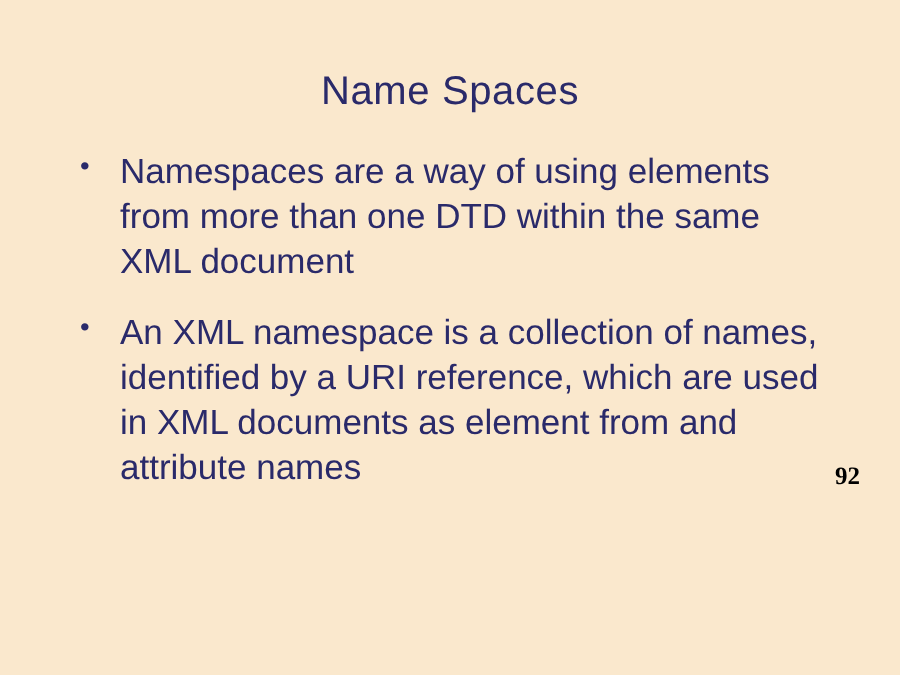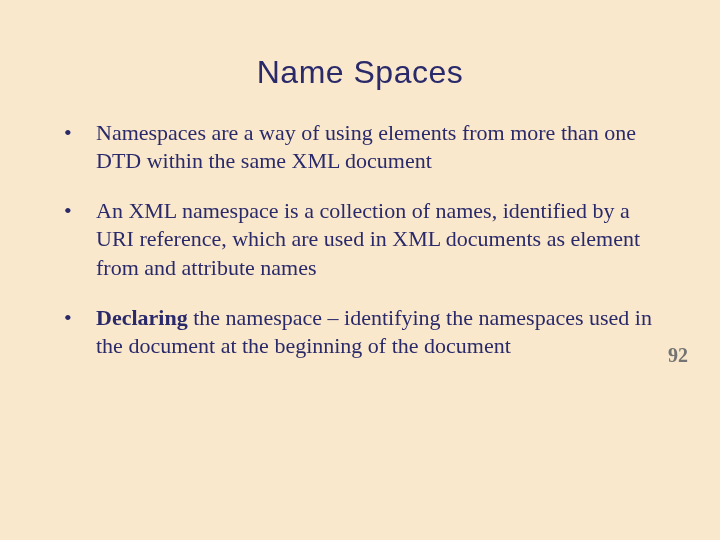--- a/index.html
+++ b/index.html
@@ -27,58 +27,54 @@
     letter-spacing: 0.5px;
   }
   ul.bullets {
     list-style: none;
     margin: 0;
     padding: 0;
   }
   ul.bullets > li {
     position: relative;
     padding-left: 46px;
-    font-size: 22px;
+    font-size: 28px;
     line-height: 1.28;
     margin-bottom: 22px;
-    font-family: Liberation Serif, serif;
   }
   ul.bullets > li::before {
     content: "•";
     position: absolute;
     left: 14px;
     top: 0;
     font-size: 22px;
     color: #2a2a6a;
   }
   .bold-lead {
     font-weight: bold;
   }
   .page-num {
     position: absolute;
     right: 32px;
-    bottom: 30px;
+    bottom: 4px;
     font-size: 20px;
     font-weight: bold;
-    color: #737373;
+    color: #000000;
     font-family: "Times New Roman", Times, serif;
   }
 </style>
 </head>
 <body>
 
 <div class="slide">
   <h1 class="title">Name Spaces</h1>
 
   <ul class="bullets">
     <li>
       <span>Namespaces are a way of using elements from more than one DTD within the same XML document</span>
     </li>
     <li>
       <span>An XML namespace is a collection of names, identified by a URI reference, which are used in XML documents as element from and attribute names</span>
     </li>
-    <li>
-      <span class="bold-lead">Declaring</span><span> the namespace – identifying the namespaces used in the document at the beginning of the document</span>
-    </li>
   </ul>
 
   <div class="page-num">92</div>
 </div>
 
 </body></html>

